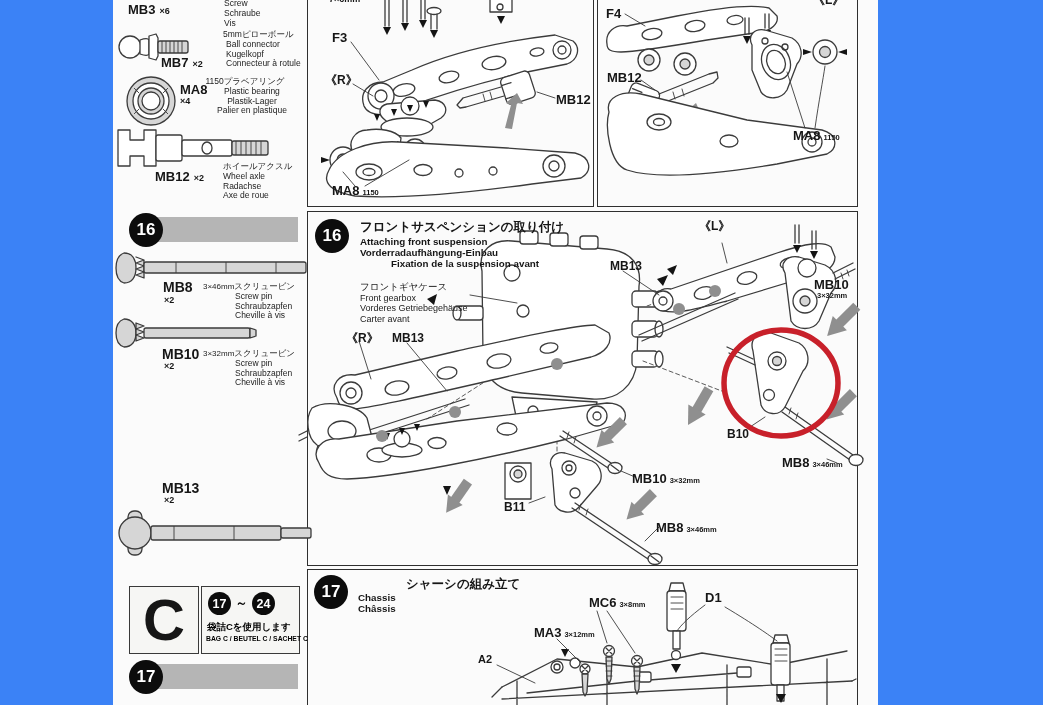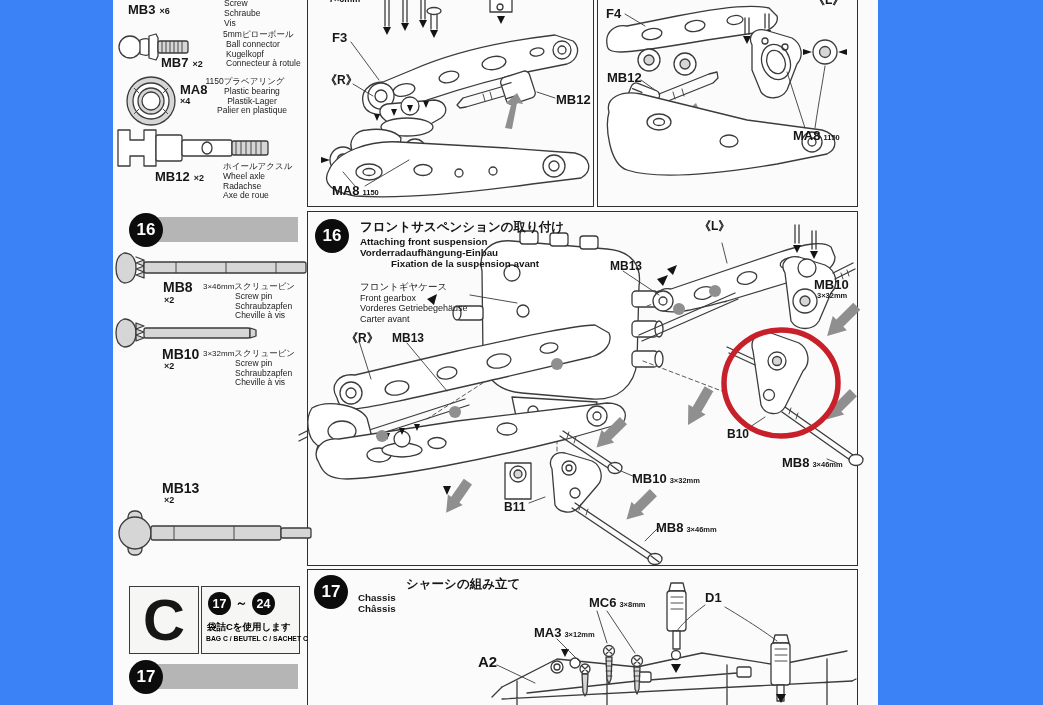--- a/index.html
+++ b/index.html
@@ -451,14 +451,14 @@
   </svg>
   <div class="stepcircle" style="left:314px;top:575px;">
       <span>17</span>
     </div>
   <div class="lbl title-ja" style="left:358px;top:578px;margin-left:48px;"><span>シャーシの組み立て</span></div>
   <div class="lbl title-sub" style="left:358px;top:593px;"><span>Chassis</span></div>
   <div class="lbl title-sub" style="left:358px;top:604px;"><span>Châssis</span></div>
   <div class="lbl" style="left:589px;top:596px;font-size:13px;"><span>MC6</span><span class="sz">3×8mm</span></div>
   <div class="lbl" style="left:705px;top:591px;font-size:13px;"><span>D1</span></div>
   <div class="lbl" style="left:534px;top:626px;font-size:13px;"><span>MA3</span><span class="sz">3×12mm</span></div>
-  <div class="lbl" style="left:478px;top:654px;font-size:15px;"><span>A2</span></div>
+  <div class="lbl" style="left:478px;top:654px;font-size:11px;"><span>A2</span></div>
 </div>
 
 </body></html>

